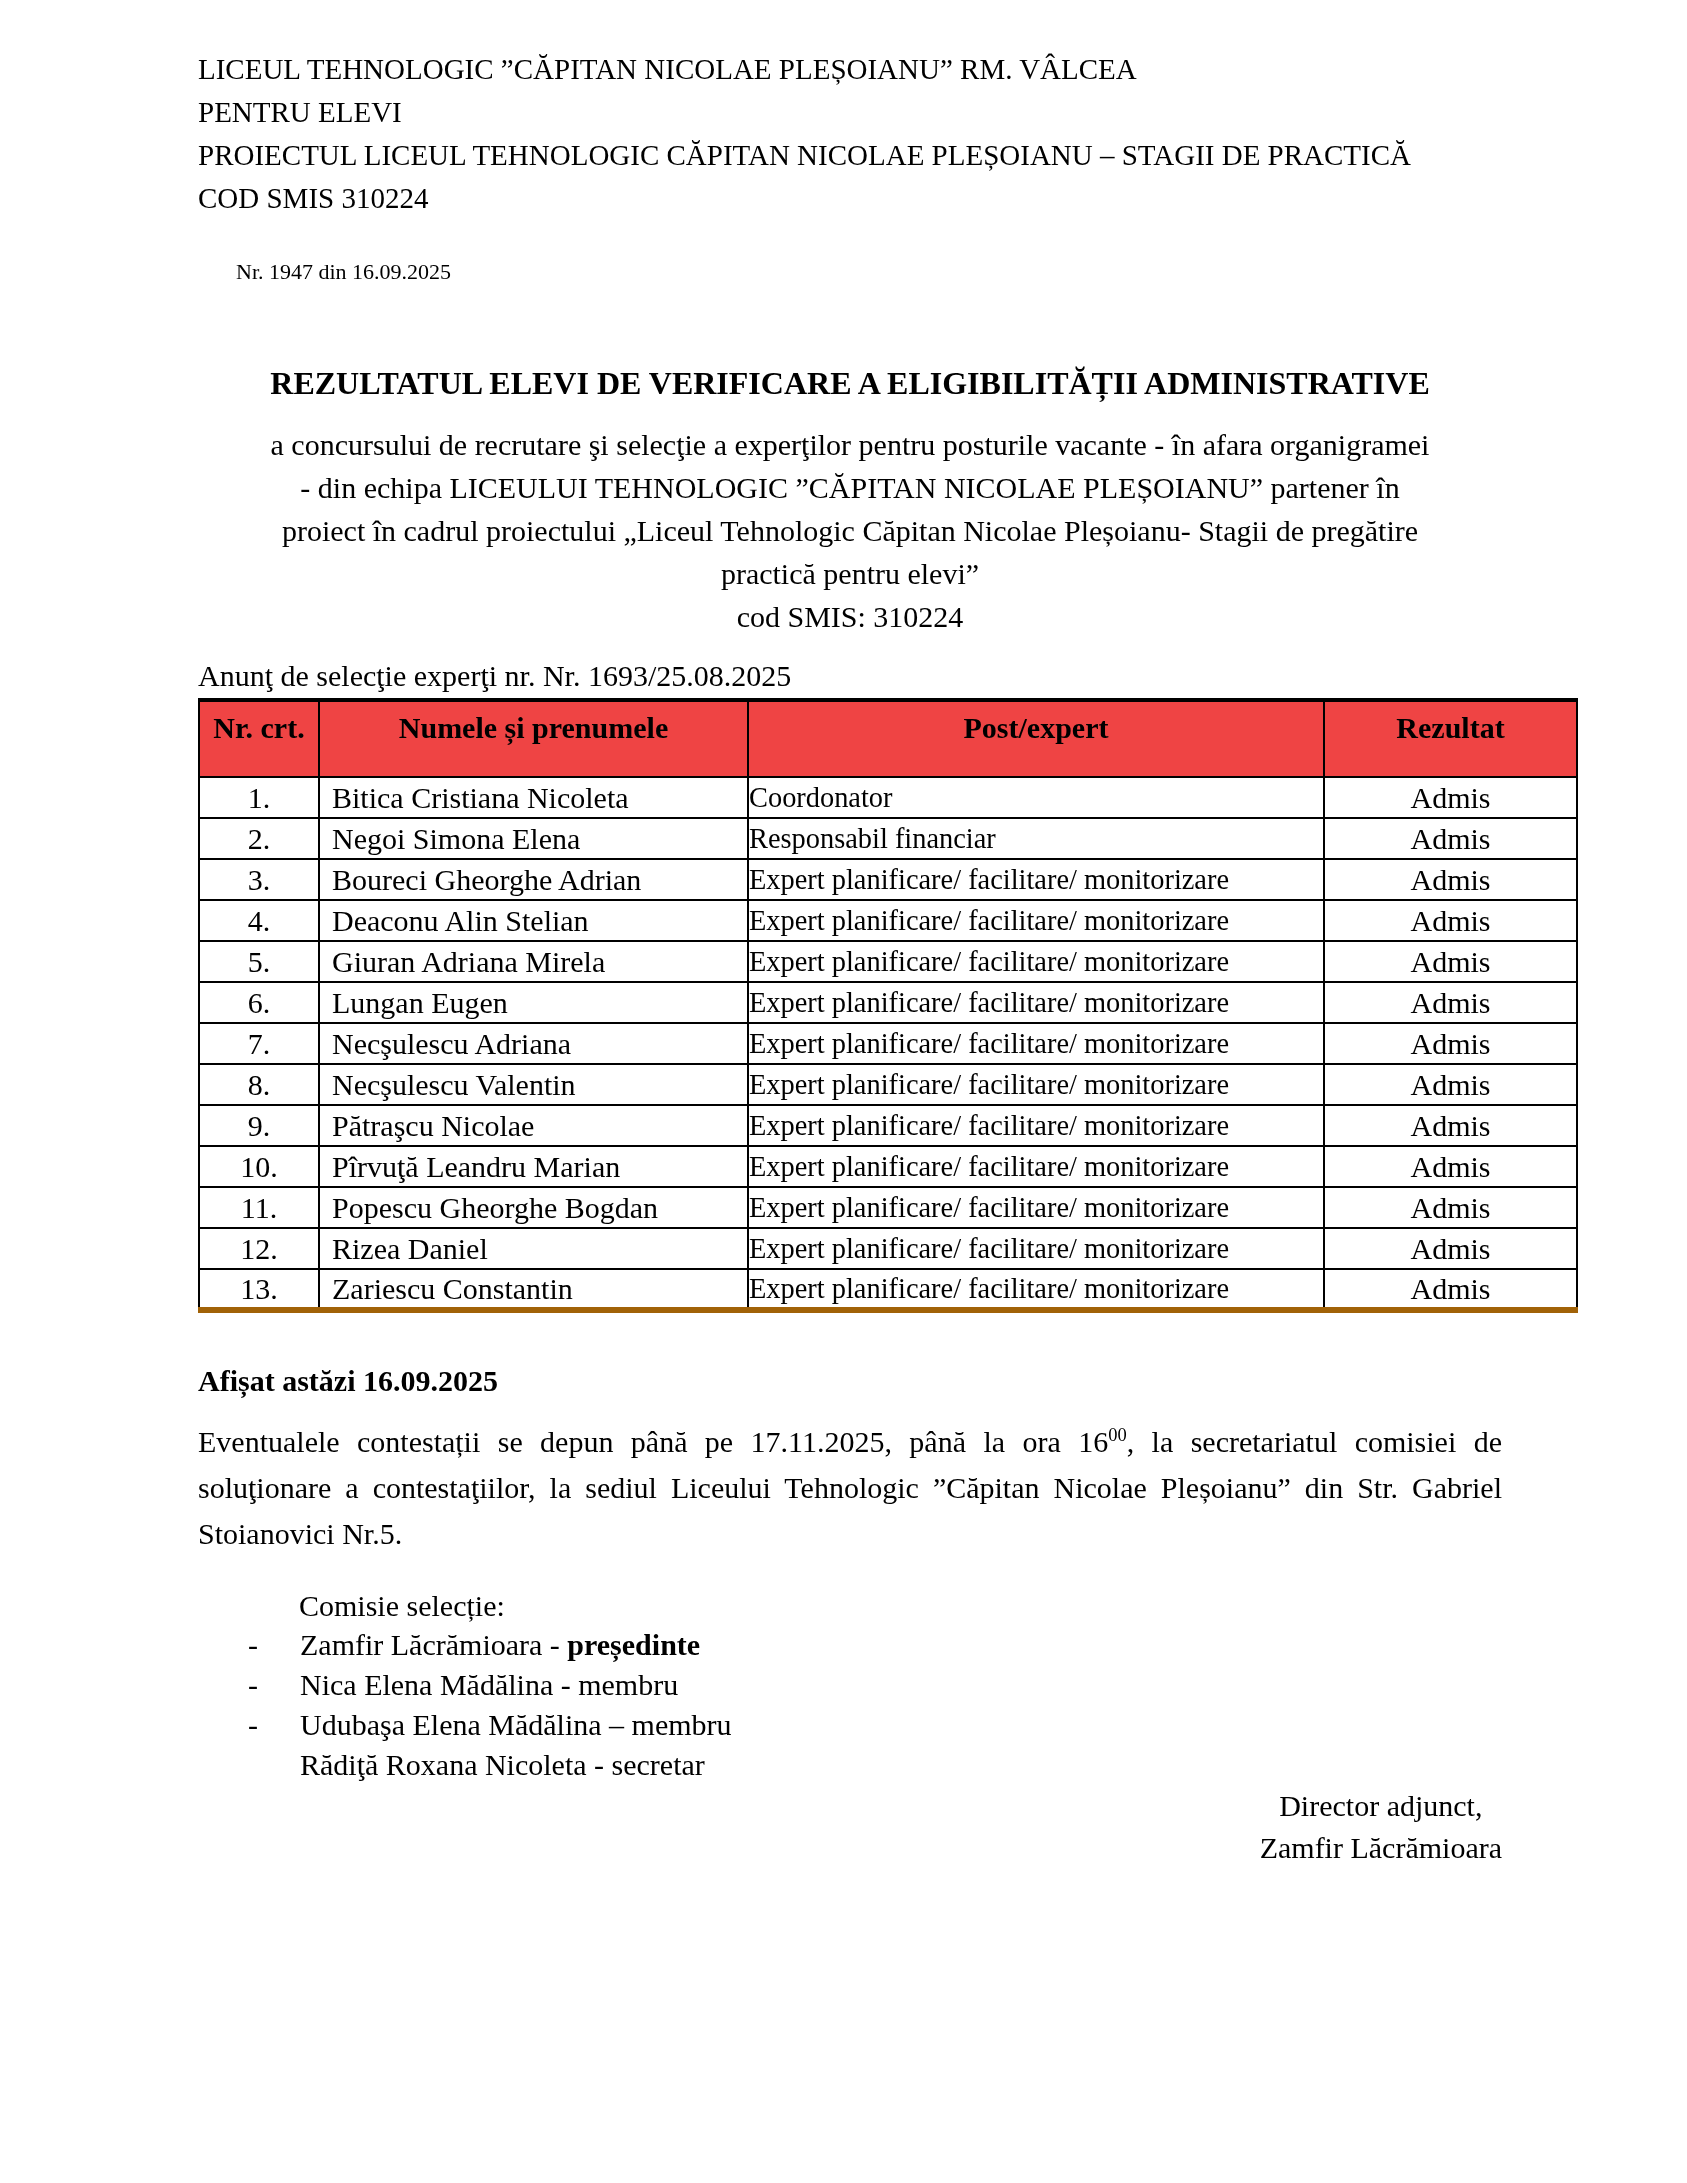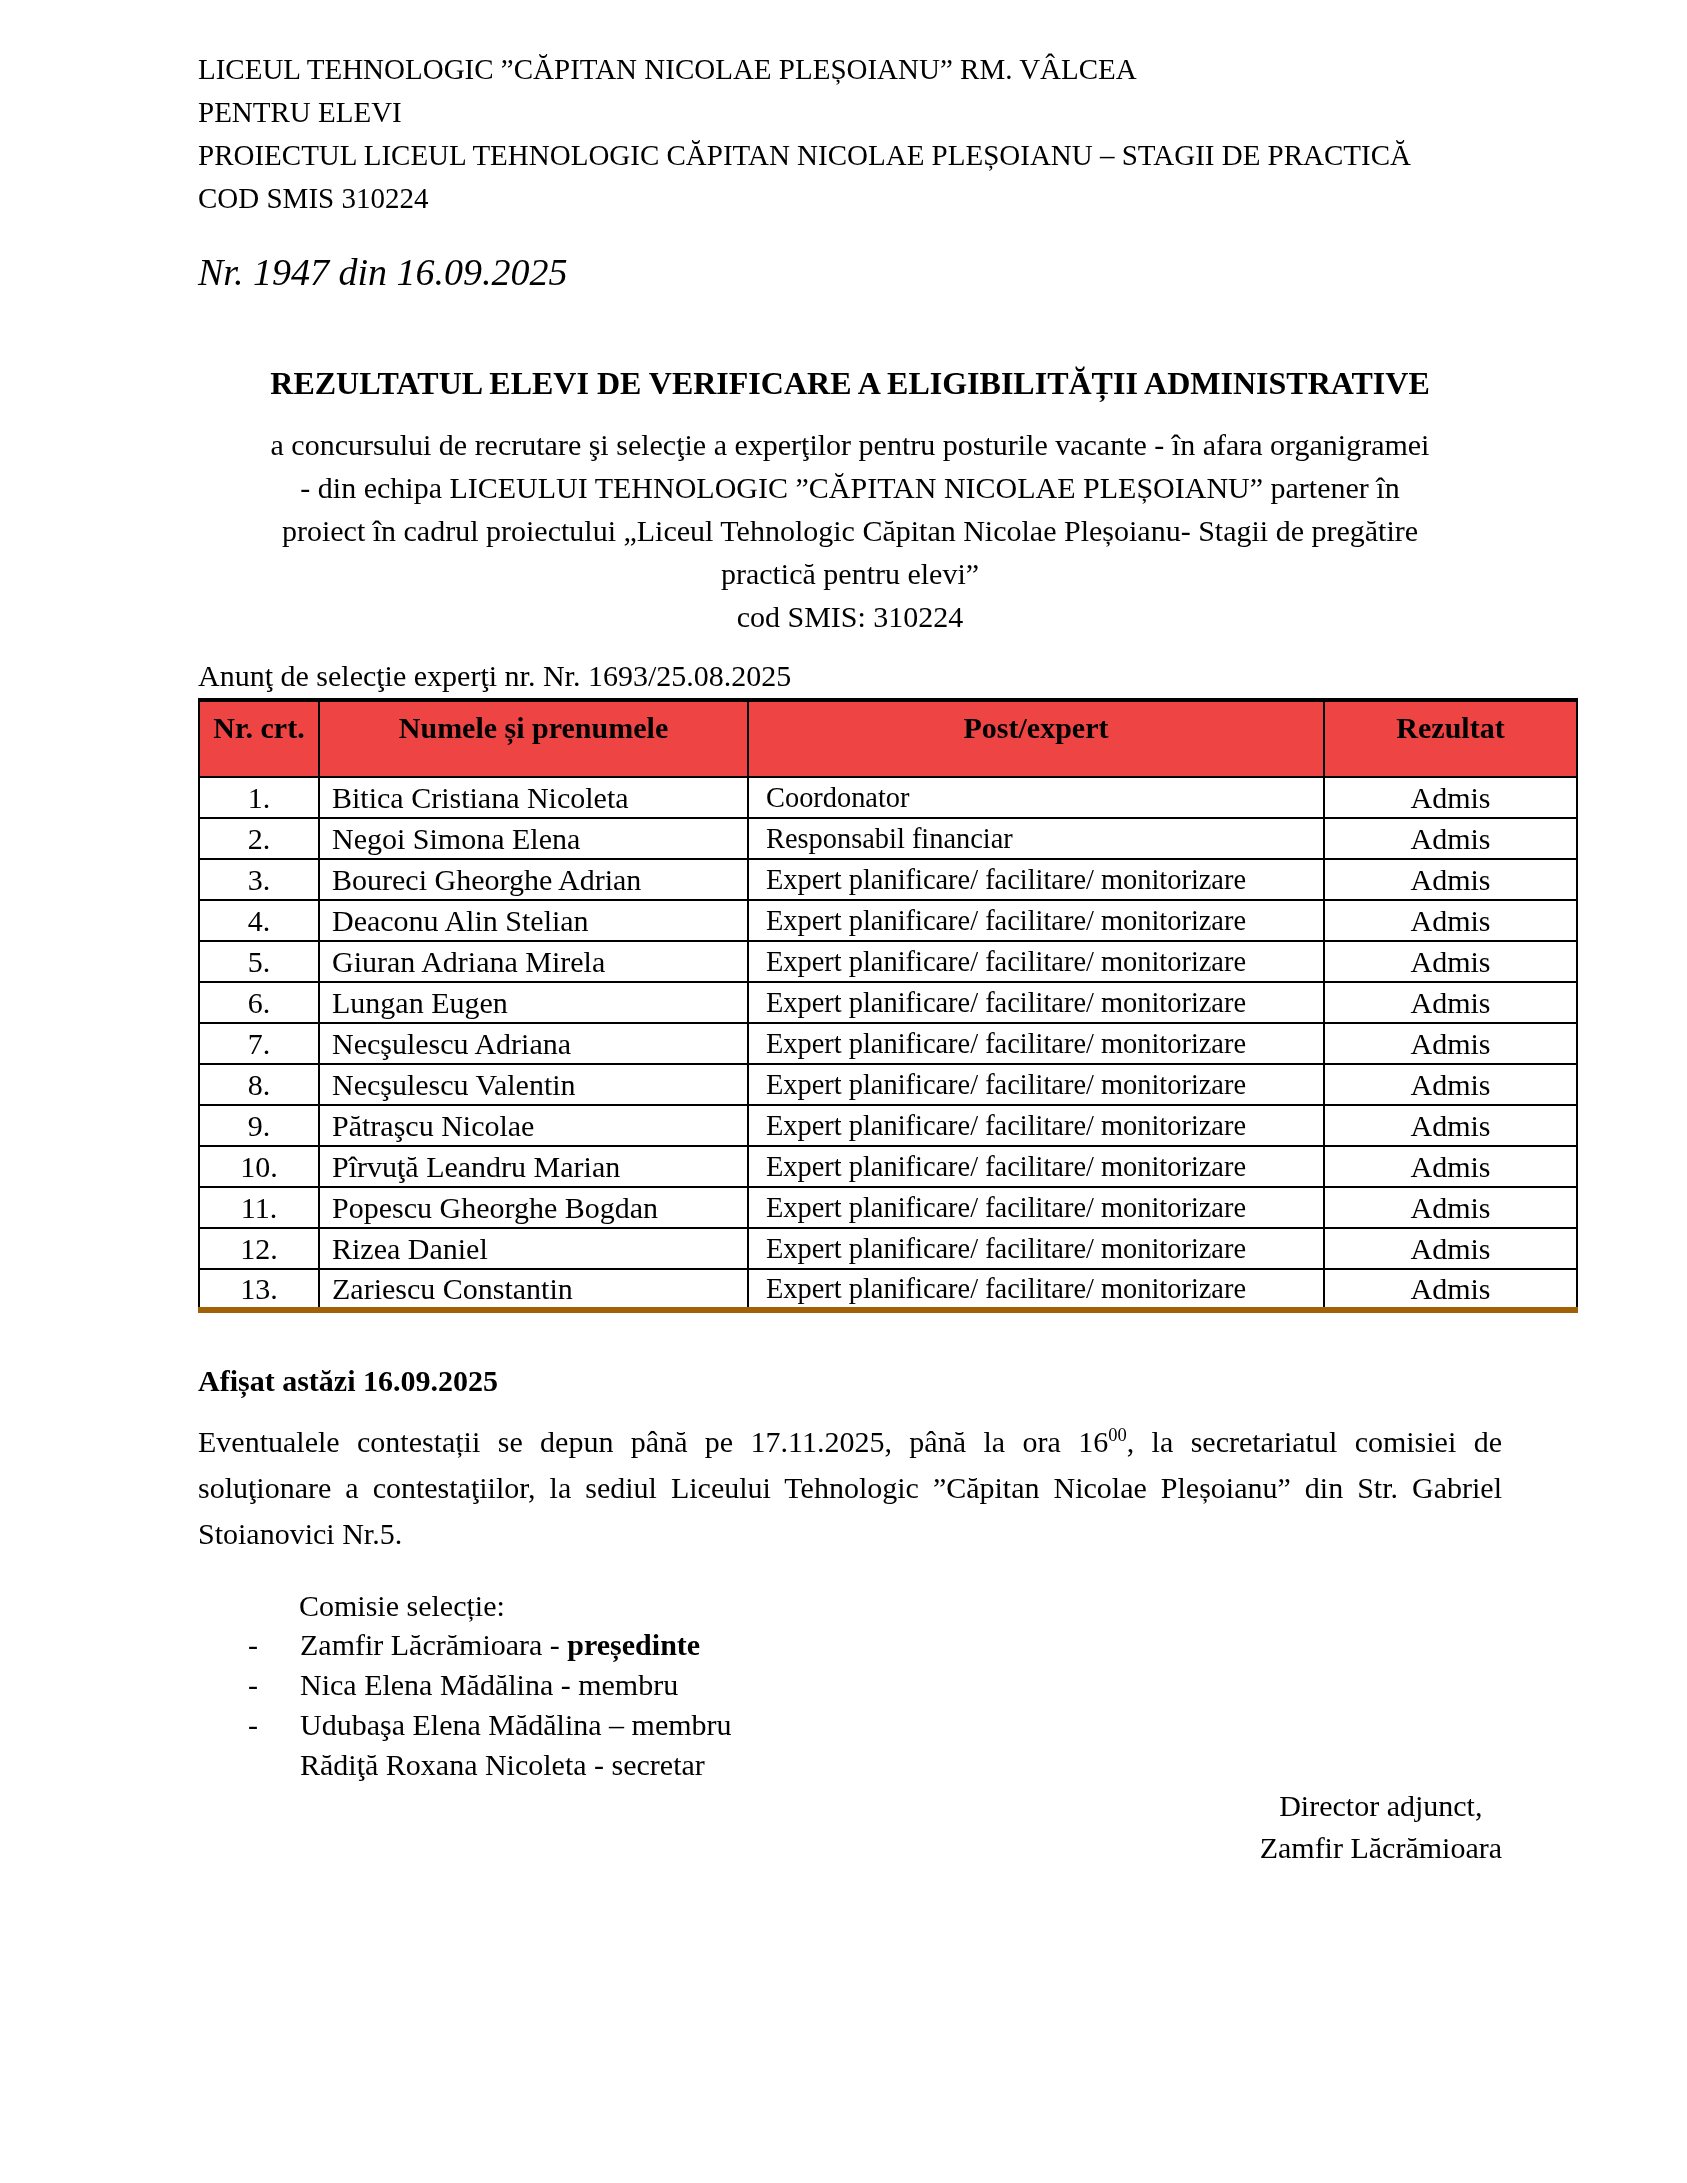--- a/index.html
+++ b/index.html
@@ -7,21 +7,21 @@
     width: 1687px; height: 2183px;
     font-family: "Liberation Serif", "DejaVu Serif", serif;
     color: #000;
   }
   .page {
     box-sizing: border-box;
     width: 1687px; height: 2183px;
     padding: 48px 185px 0 198px;
   }
   .letterhead { font-size: 29px; line-height: 43px; }
-  .doc-number { font-size: 38px; line-height: 40px; font-style: italic; margin-top: 32px; }
+  .doc-number { font-size: 22px; line-height: 40px; margin-top: 32px; margin-left: 38px; }
   .main-title { font-size: 32px; line-height: 40px; font-weight: bold; text-align: center; margin-top: 71px; }
   .subtitle { font-size: 30px; line-height: 43px; text-align: center; margin-top: 20px; }
   .announcement { font-size: 30px; line-height: 36px; margin-top: 20px; }
 
   .table-wrap { margin-top: 4px; margin-right: -76px; }
   table { width: 100%; border-collapse: collapse; table-layout: fixed; }
   col.c-nr { width: 120px; }
   col.c-name { width: 429px; }
   col.c-post { width: 576px; }
   th {
@@ -33,21 +33,21 @@
   }
   td {
     border: 2px solid #000; border-bottom: 2.6px solid #000;
     height: 41px; box-sizing: border-box;
     font-size: 30px; vertical-align: middle;
     padding: 0;
   }
   tr:last-child td { border-bottom: 6px solid #a16207; }
   td.cell-nr { text-align: center; }
   td.cell-name { padding-left: 12px; }
-  td.cell-post { padding-left: 17px; font-size: 28.4px; }
+  td.cell-post { font-size: 28.4px; }
   td.cell-result { text-align: center; }
 
   .posted { font-size: 30px; line-height: 36px; font-weight: bold; margin-top: 50px; }
   .contest { font-size: 30px; line-height: 46px; margin-top: 20px; text-align: justify; }
   .contest sup { font-size: 18.5px; line-height: 0; }
 
   .committee { margin-top: 16.5px; font-size: 30px; }
   .committee-heading { margin-left: 101px; line-height: 38px; }
   .member { display: flex; line-height: 40px; }
   .member .bullet { width: 52px; margin-left: 50px; flex: none; }

